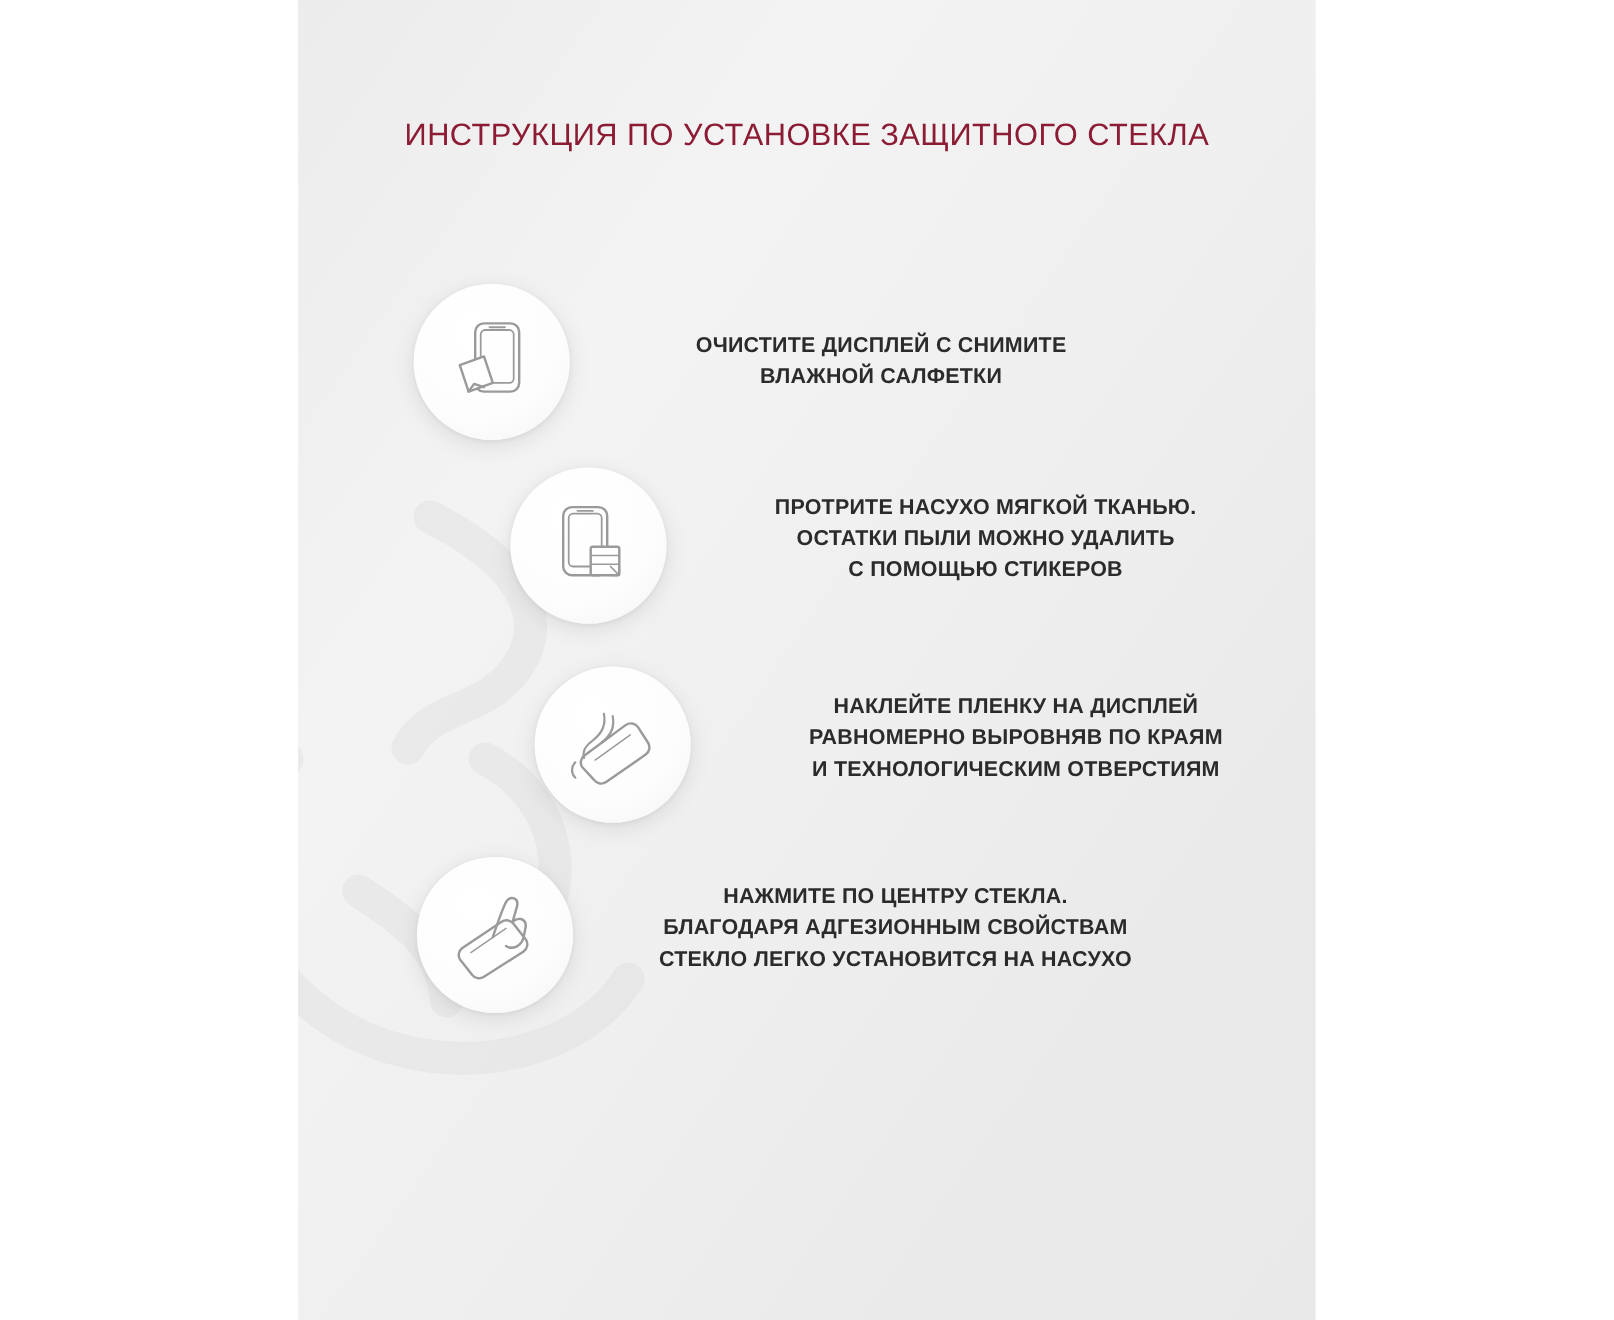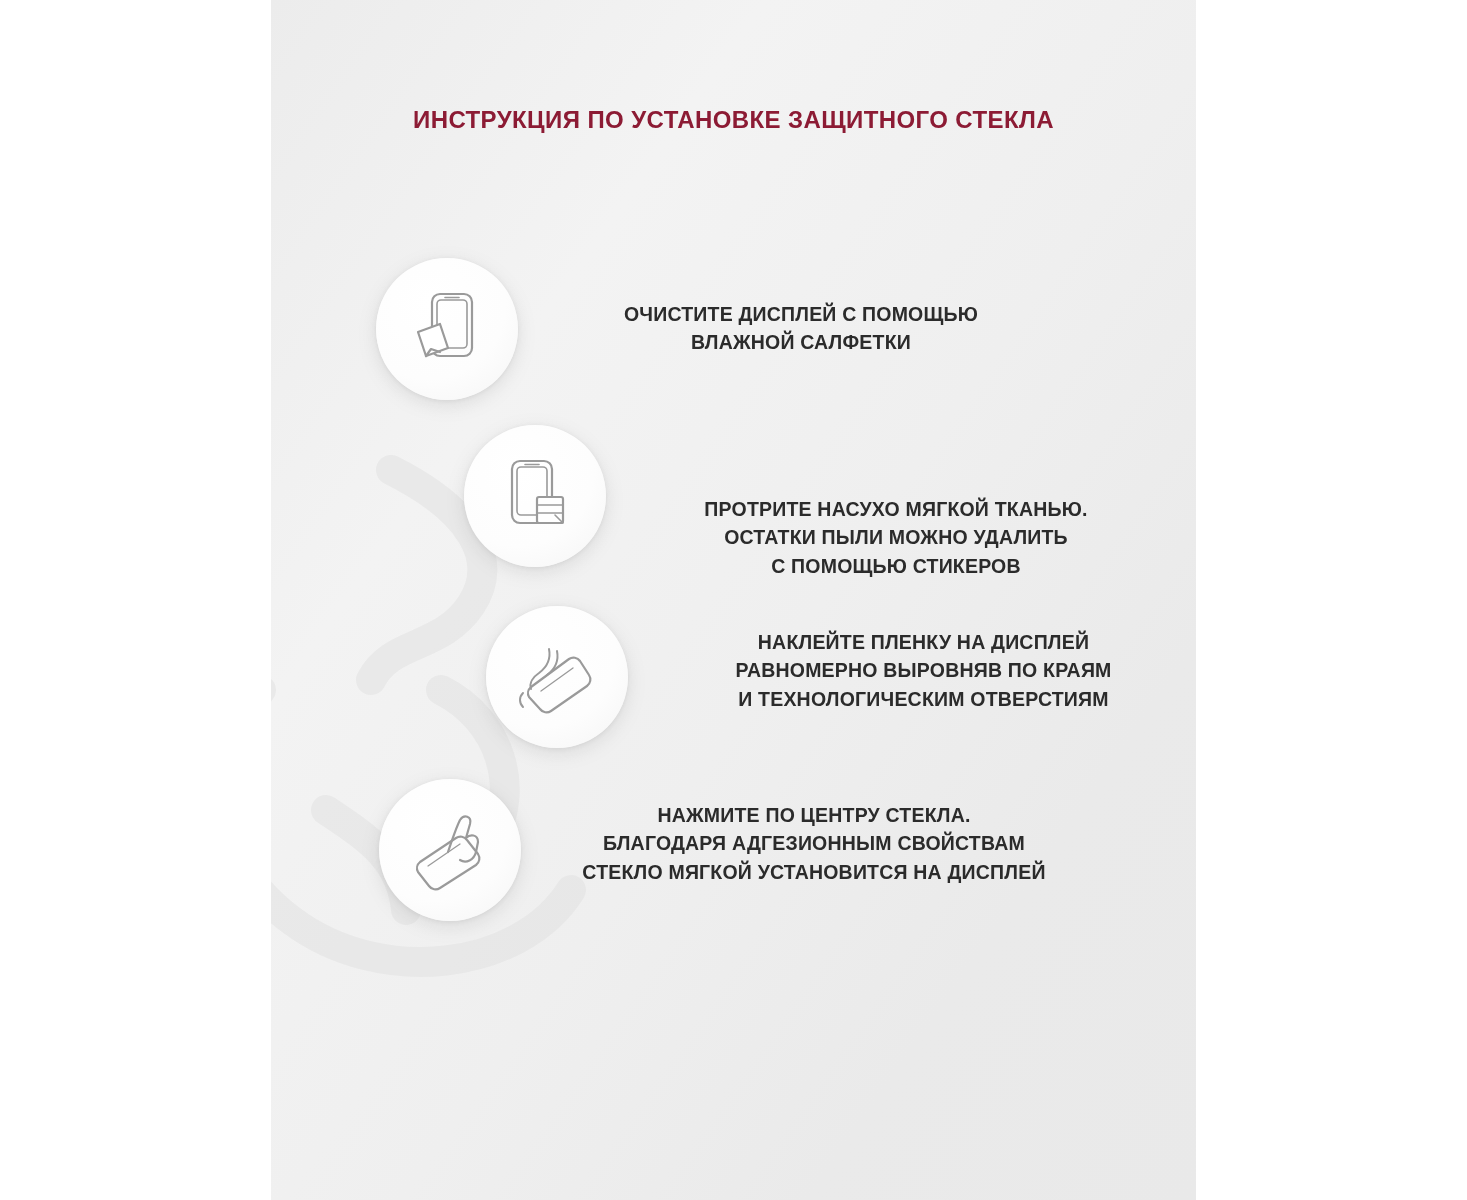--- a/index.html
+++ b/index.html
@@ -48,22 +48,22 @@
     pointer-events: none;
   }
 
   .title {
     position: absolute;
     left: 0;
     top: 104px;
     width: 925px;
     text-align: center;
     color: #8c1b34;
-    font-size: 24px;
-    font-weight: bold;
+    font-size: 28px;
+    font-weight: normal;
     letter-spacing: 0.4px;
     line-height: 1.35;
   }
 
   .steps {
     position: absolute;
     left: 0;
     top: 258px;
     width: 925px;
   }
@@ -97,21 +97,21 @@
     letter-spacing: 0.2px;
     text-align: center;
     white-space: pre-line;
   }
 
   
   .step-1 .bubble { left: 105px; top: 0px; }
   .step-1 .step-text { left: 250px; top: 42px; width: 560px; }
 
   .step-2 .bubble { left: 193px; top: 10px; }
-  .step-2 .step-text { left: 345px; top: 32px; width: 560px; margin-top: 48px; }
+  .step-2 .step-text { left: 345px; top: 32px; width: 560px; }
 
   .step-3 .bubble { left: 225px; top: 22px; }
   .step-3 .step-text { left: 378px; top: 42px; width: 560px; }
 
   .step-4 .bubble { left: 215px; top: 34px; }
   .step-4 .step-text { left: 370px; top: 56px; width: 565px; }
 
   .step-5 .bubble { left: 108px; top: 50px; }
   .step-5 .step-text { left: 258px; top: 72px; width: 570px; }
 
@@ -145,21 +145,21 @@
         <svg class="icon" width="86" height="86" viewBox="0 0 86 86">
           <g fill="none" stroke="#9a9a9a" stroke-width="2.2" stroke-linejoin="round" stroke-linecap="round">
             <rect x="28" y="8" width="40" height="62" rx="8"></rect>
             <rect x="33" y="14" width="30" height="48" rx="4" stroke-width="1.6"></rect>
             <path d="M41 11.5 h14" stroke-width="1.6"></path>
             <path d="M14 46 L36 38 L44 62 L22 70 Z" fill="#ffffff"></path>
             <path d="M22 70 L27 63 L36 66"></path>
           </g>
         </svg>
       </div>
-      <div class="step-text">ОЧИСТИТЕ ДИСПЛЕЙ С ПОМОЩЬЮ
+      <div class="step-text">ОЧИСТИТЕ ДИСПЛЕЙ С СНИМИТЕ
 ВЛАЖНОЙ САЛФЕТКИ</div>
     </div>
 
     <div class="step step-2">
       <div class="bubble">
         <svg class="icon" width="86" height="86" viewBox="0 0 86 86">
           <g fill="none" stroke="#9a9a9a" stroke-width="2.2" stroke-linejoin="round" stroke-linecap="round">
             <rect x="20" y="8" width="40" height="62" rx="8"></rect>
             <rect x="25" y="14" width="30" height="48" rx="4" stroke-width="1.6"></rect>
             <path d="M33 11.5 h14" stroke-width="1.6"></path>
@@ -198,17 +198,17 @@
           <g fill="none" stroke="#9a9a9a" stroke-width="2.2" stroke-linejoin="round" stroke-linecap="round">
             <path d="M16 58 L52 34 a8 8 0 0 1 11 2 L74 50 a8 8 0 0 1 -2 11 L36 84 a8 8 0 0 1 -11 -2 L14 68 a8 8 0 0 1 2 -10 z"></path>
             <path d="M24 62 L56 40" stroke-width="1.3"></path>
             <path d="M44 48 C 48 36, 52 24, 56 16 C 60 10, 68 12, 66 20 L62 34"></path>
             <path d="M62 34 C 66 30, 74 30, 74 38 L72 48 C 70 56, 62 60, 56 56"></path>
           </g>
         </svg>
       </div>
       <div class="step-text">НАЖМИТЕ ПО ЦЕНТРУ СТЕКЛА.
 БЛАГОДАРЯ АДГЕЗИОННЫМ СВОЙСТВАМ
-СТЕКЛО МЯГКОЙ УСТАНОВИТСЯ НА ДИСПЛЕЙ</div>
+СТЕКЛО ЛЕГКО УСТАНОВИТСЯ НА НАСУХО</div>
     </div>
 
   </div>
 </div>
 
 </body></html>

